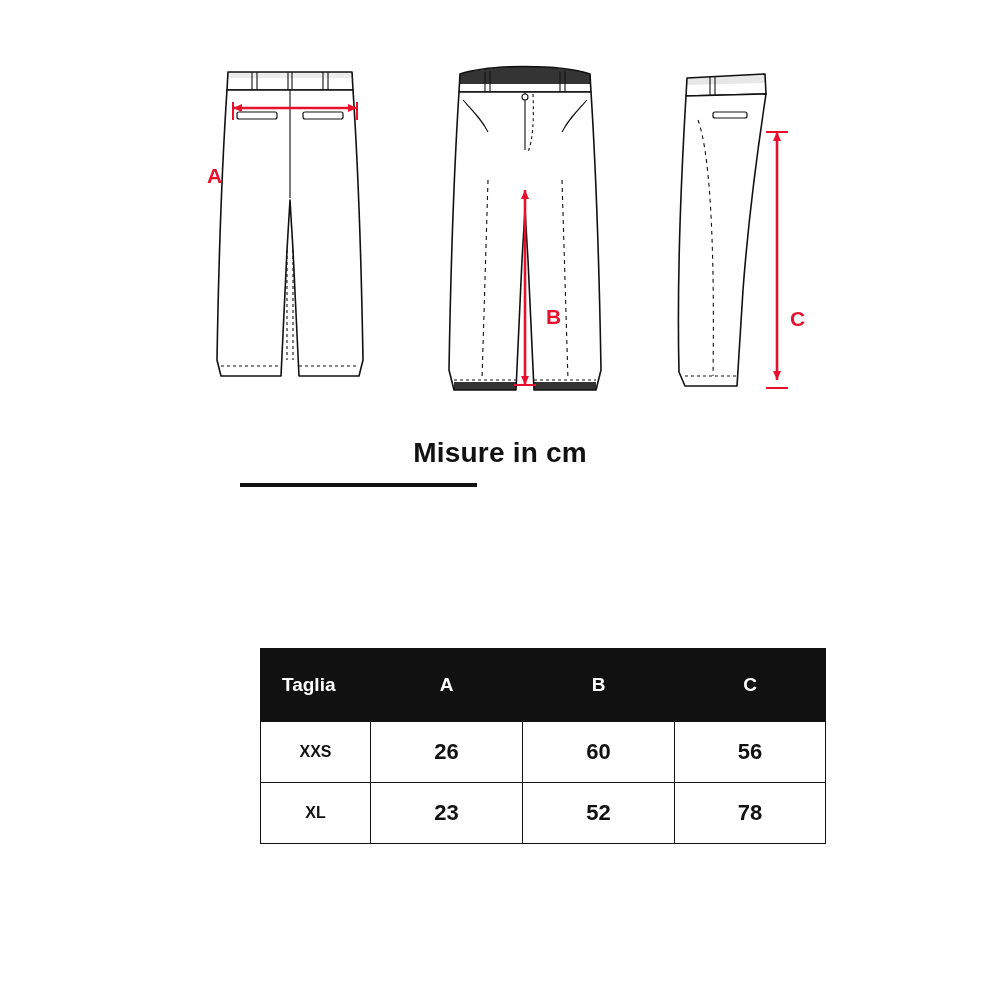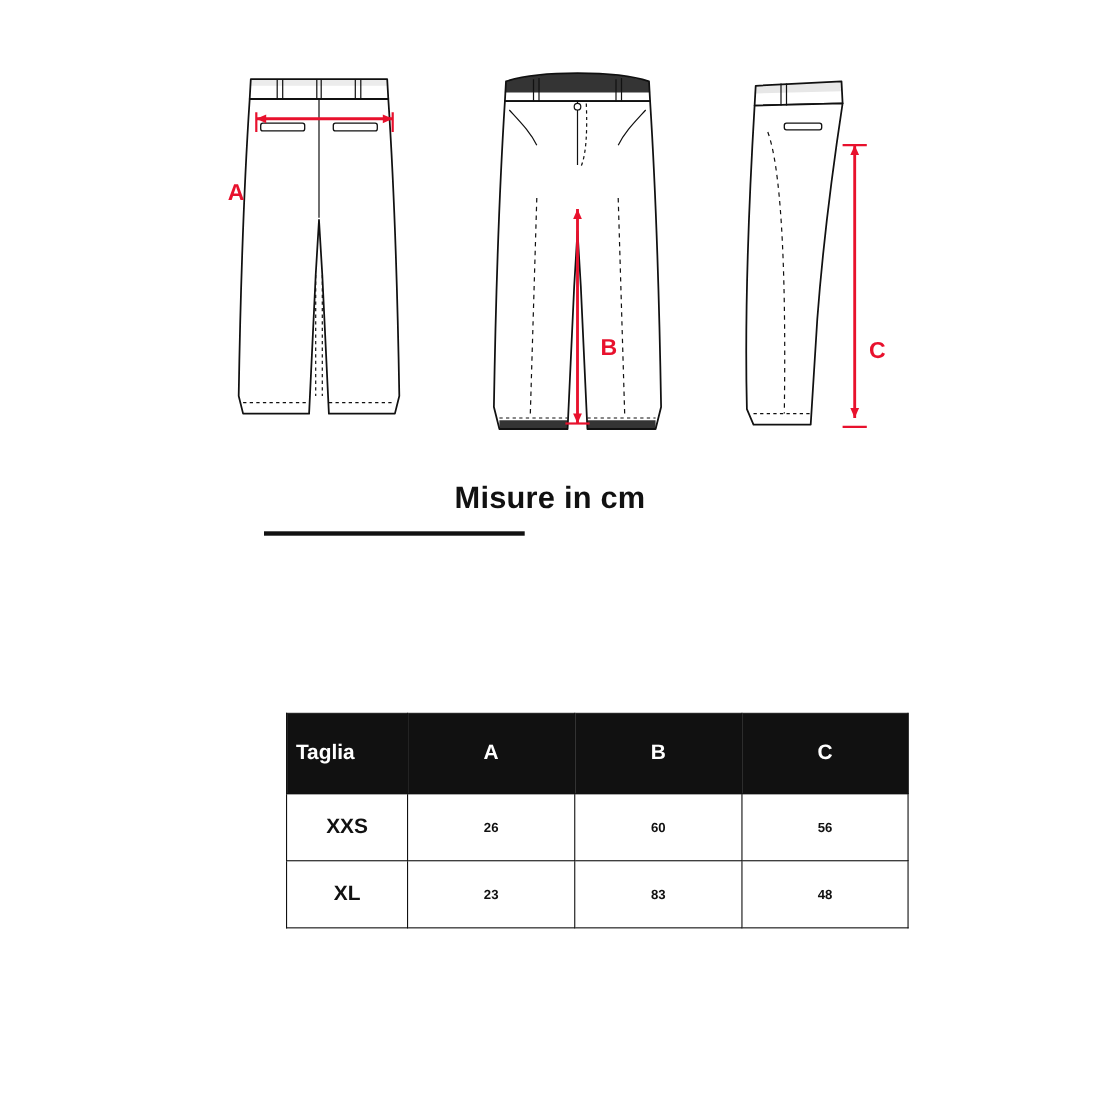--- a/index.html
+++ b/index.html
@@ -86,37 +86,37 @@
     border-collapse: collapse;
     width: 565px;
     table-layout: fixed;
   }
   table.size-table th,
   table.size-table td {
     border: 1px solid #111111;
     height: 58px;
     text-align: center;
     vertical-align: middle;
-    font-size: 12px;
+    font-size: 22px;
   }
   table.size-table thead th {
     background: #111111;
     color: #ffffff;
     font-weight: bold;
     font-size: 19px;
     height: 70px;
     border: 1px solid #111111;
   }
   table.size-table thead th.col-size {
     text-align: left;
-    padding-left: 8px;
+    padding-left: 21px;
   }
   table.size-table tbody td.col-size {
     font-weight: bold;
-    font-size: 19px;
+    font-size: 16px;
   }
   table.size-table tbody td {
     font-weight: bold;
     color: #111111;
   }
   col.c-size { width: 110px; }
   col.c-a { width: 152px; }
   col.c-b { width: 152px; }
   col.c-c { width: 151px; }
 </style>
@@ -267,20 +267,20 @@
       <tbody>
         <tr>
           <td class="col-size">XXS</td>
           <td>26</td>
           <td>60</td>
           <td>56</td>
         </tr>
         <tr>
           <td class="col-size">XL</td>
           <td>23</td>
-          <td>83</td>
-          <td>48</td>
+          <td>52</td>
+          <td>78</td>
         </tr>
       </tbody>
     </table>
   </div>
 
 </div>
 
 </body></html>

